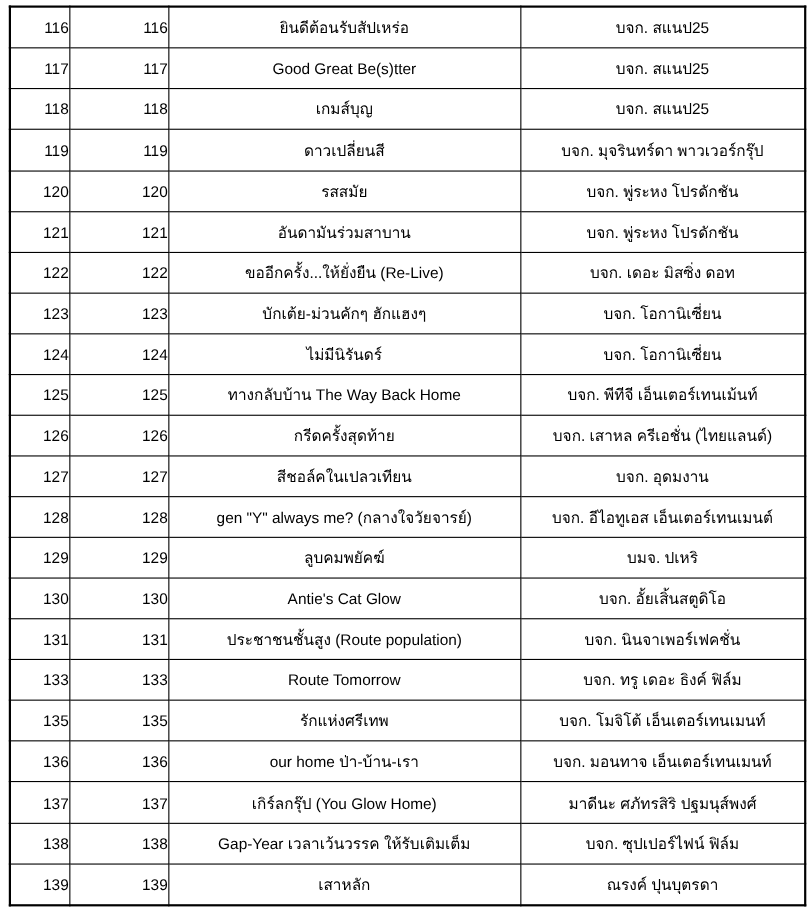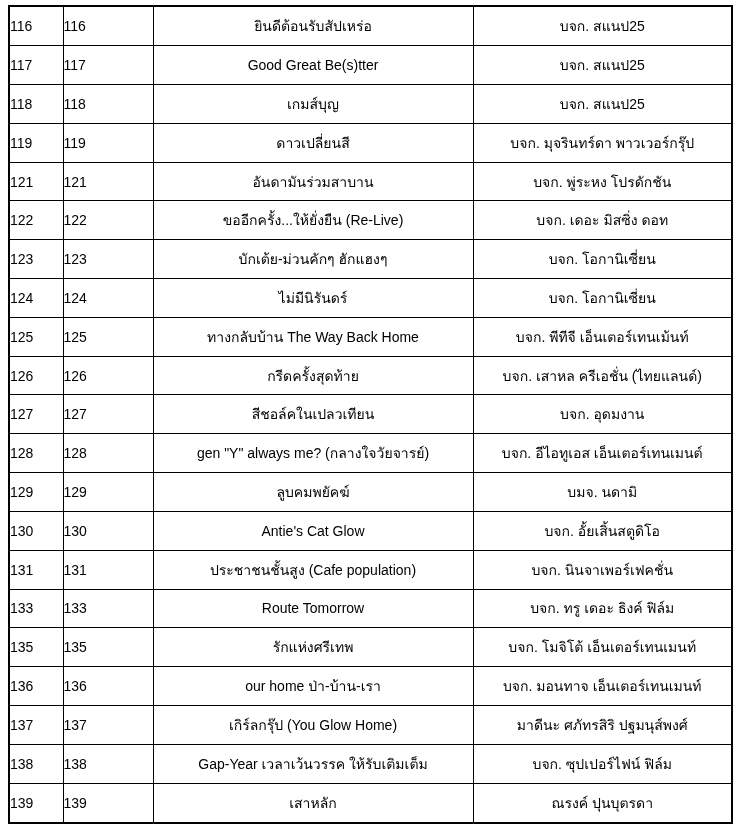--- a/index.html
+++ b/index.html
@@ -30,21 +30,21 @@
     border: 2px solid #000000;
   }
   table.films td {
     border: 1px solid #000000;
     vertical-align: middle;
     padding: 0 10px;
     overflow: hidden;
     white-space: nowrap;
   }
   table.films td.num {
-    text-align: left;
+    text-align: right;
     padding: 0;
   }
   table.films td.title,
   table.films td.producer {
     text-align: center;
   }
 </style>
 </head>
 <body>
 
@@ -78,20 +78,26 @@
     <td class="producer">บจก. สแนป25</td>
   </tr>
 
   <tr>
     <td class="num">119</td>
     <td class="num">119</td>
     <td class="title">ดาวเปลี่ยนสี</td>
     <td class="producer">บจก. มุจรินทร์ดา พาวเวอร์กรุ๊ป</td>
   </tr>
 
+  <tr>
+    <td class="num">120</td>
+    <td class="num">120</td>
+    <td class="title">รสสมัย</td>
+    <td class="producer">บจก. พู่ระหง โปรดักชัน</td>
+  </tr>
 
   <tr>
     <td class="num">121</td>
     <td class="num">121</td>
     <td class="title">อันดามันร่วมสาบาน</td>
     <td class="producer">บจก. พู่ระหง โปรดักชัน</td>
   </tr>
 
   <tr>
     <td class="num">122</td>
@@ -139,34 +145,34 @@
     <td class="num">128</td>
     <td class="num">128</td>
     <td class="title">gen "Y" always me? (กลางใจวัยจารย์)</td>
     <td class="producer">บจก. อีไอทูเอส เอ็นเตอร์เทนเมนต์</td>
   </tr>
 
   <tr>
     <td class="num">129</td>
     <td class="num">129</td>
     <td class="title">ลูบคมพยัคฆ์</td>
-    <td class="producer">บมจ. นดามิ</td>
+    <td class="producer">บมจ. ปเหริ</td>
   </tr>
 
   <tr>
     <td class="num">130</td>
     <td class="num">130</td>
     <td class="title">Antie's Cat Glow</td>
     <td class="producer">บจก. อั้ยเสิ้นสตูดิโอ</td>
   </tr>
 
   <tr>
     <td class="num">131</td>
     <td class="num">131</td>
-    <td class="title">ประชาชนชั้นสูง (Cafe population)</td>
+    <td class="title">ประชาชนชั้นสูง (Route population)</td>
     <td class="producer">บจก. นินจาเพอร์เฟคชั่น</td>
   </tr>
 
 
   <tr>
     <td class="num">133</td>
     <td class="num">133</td>
     <td class="title">Route Tomorrow</td>
     <td class="producer">บจก. ทรู เดอะ ธิงค์ ฟิล์ม</td>
   </tr>

